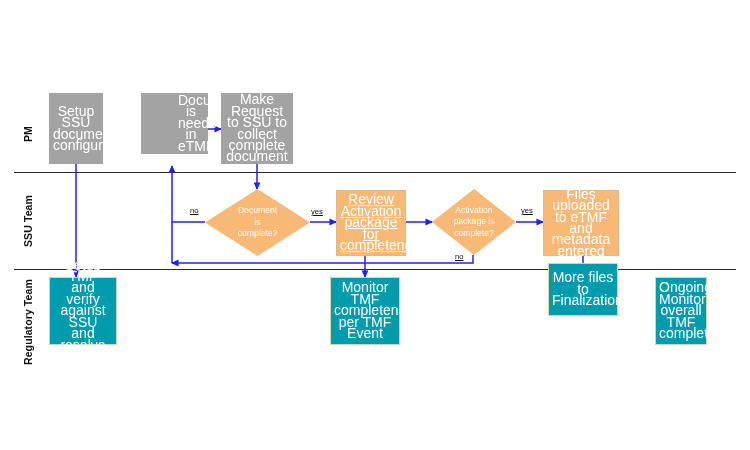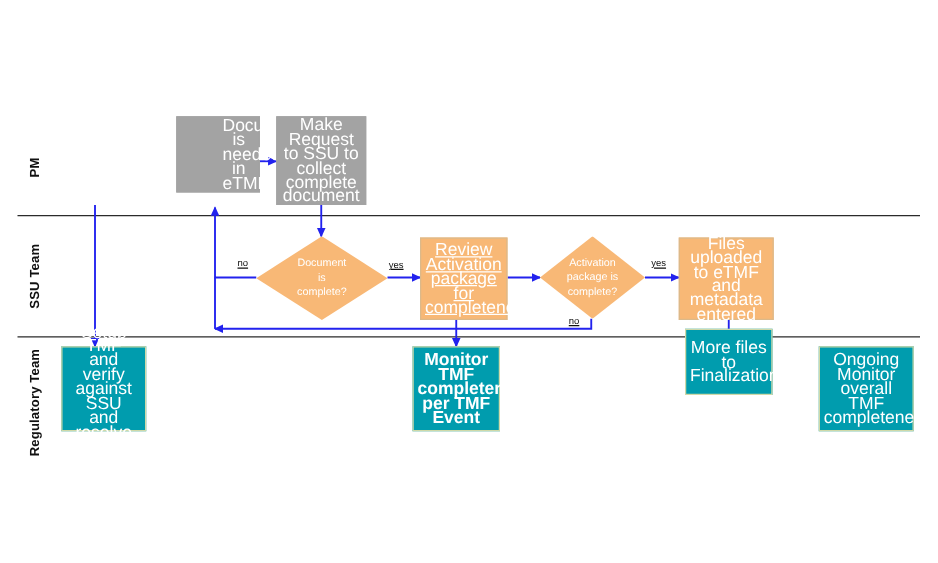--- a/index.html
+++ b/index.html
@@ -153,20 +153,25 @@
     <g stroke="#2222ee" stroke-width="1.5" fill="none">
       <path d="M 172 263 L 172 222"></path>
     </g>
   </svg>
 
   <div class="edge-label" style="left:190px; top:206px;">no</div>
   <div class="edge-label" style="left:311px; top:207px;">yes</div>
   <div class="edge-label" style="left:521px; top:206px;">yes</div>
   <div class="edge-label" style="left:455px; top:252px;">no</div>
 
+  <div class="node process-pm" style="left:49px; top:93px; width:54px; height:71px;">
+    <span class="node-text">Setup SSU
+documents
+configuration</span>
+  </div>
 
   <div class="node process-pm" style="left:141px; top:93px; width:67px; height:61px;padding-left:36px;">
     <span class="node-text">Document is
 needed in
 eTMF</span>
   </div>
 
   <div class="node process-pm" style="left:221px; top:93px; width:72px; height:71px;">
     <span class="node-text">Make Request
 to SSU to
@@ -204,31 +209,31 @@
   </div>
 
   <div class="node process-reg" style="left:49px; top:277px; width:68px; height:68px;">
     <span class="node-text">Setup TMF
 and verify
 against SSU
 and resolve
 issues</span>
   </div>
 
-  <div class="node process-reg" style="left:330px; top:277px; width:70px; height:68px;font-weight:bold;">
+  <div class="node process-reg" style="left:330px; top:277px; width:70px; height:68px;">
     <span class="node-text">Monitor TMF
 completeness
 per TMF Event</span>
   </div>
 
   <div class="node process-reg" style="left:548px; top:263px; width:70px; height:53px;">
     <span class="node-text">More files to
 Finalization</span>
   </div>
 
-  <div class="node process-reg" style="left:655px; top:277px; width:76px; height:68px;">
+  <div class="node process-reg" style="left:655px; top:277px; width:52px; height:68px;">
     <span class="node-text">Ongoing
 Monitor overall
 TMF
 completeness</span>
   </div>
 
 </div>
 
 </body></html>

